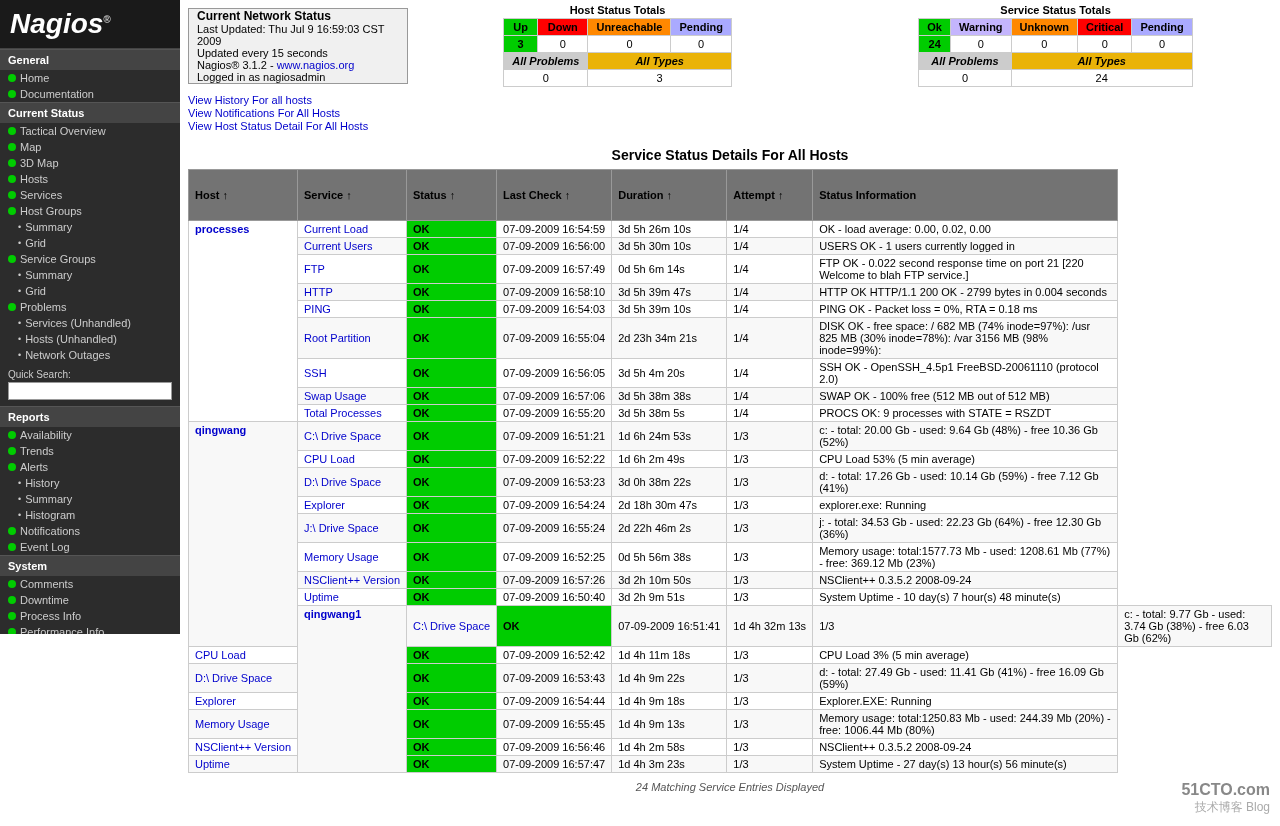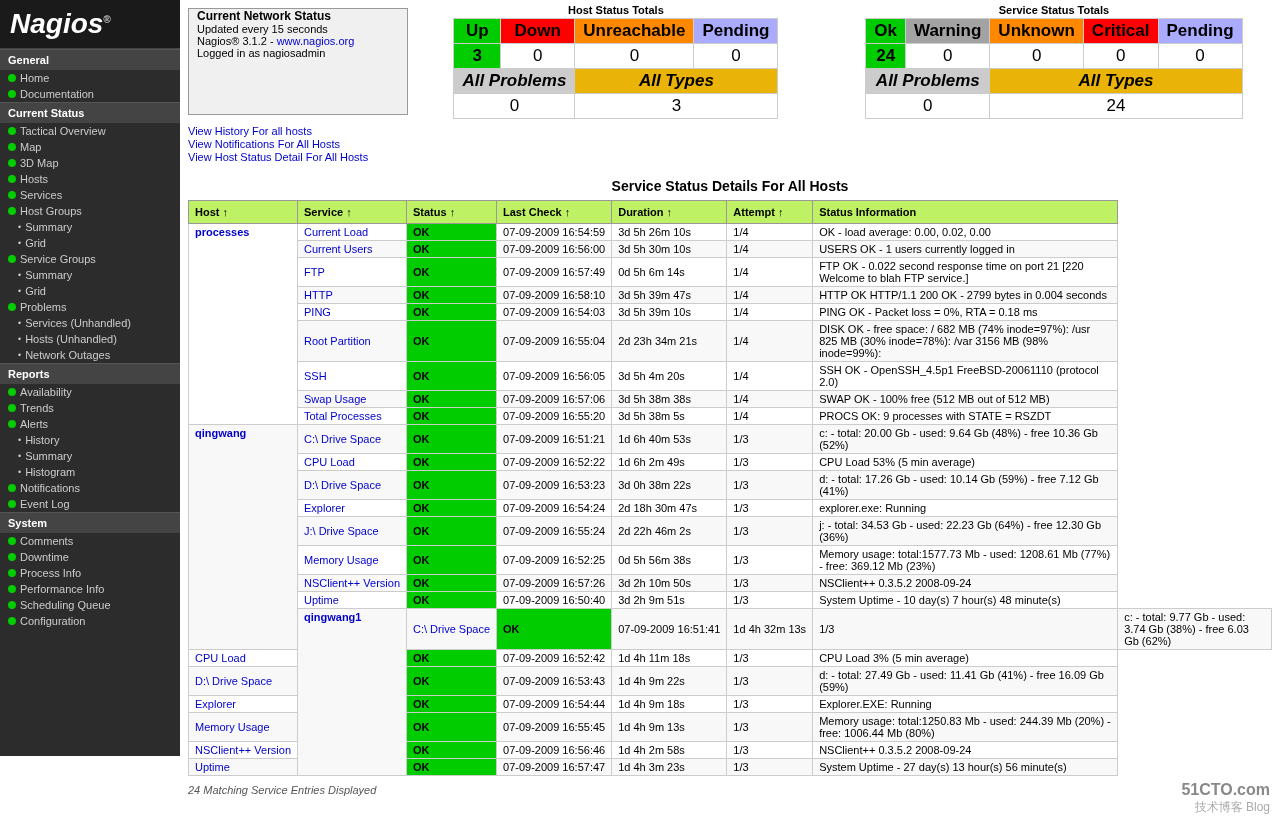--- a/index.html
+++ b/index.html
@@ -5,21 +5,21 @@
     * { margin: 0; padding: 0; box-sizing: border-box; }
     body { font-family: Arial, Helvetica, sans-serif; font-size: 11px; background: #fff; display: flex; height: 826px; overflow: hidden; }
 
     
     #sidebar {
       width: 180px;
       min-width: 180px;
       background: #2c2c2c;
       color: #fff;
       overflow-y: auto;
-      height: 756px;
+      height: 634px;
     }
     .sidebar-logo {
       background: #1a1a1a;
       padding: 8px 10px;
       border-bottom: 1px solid #444;
     }
     .sidebar-logo span {
       font-size: 28px;
       font-weight: bold;
       color: #fff;
@@ -97,40 +97,40 @@
       display: inline-block;
     }
     .status-totals-title {
       text-align: center;
       font-weight: bold;
       font-size: 11px;
       margin-bottom: 2px;
     }
     .status-table {
       border-collapse: collapse;
-      font-size: 17px;
+      font-size: 11px;
     }
     .status-table th {
       padding: 2px 8px;
       text-align: center;
       border: 1px solid #ccc;
       color: #000;
       font-weight: bold;
     }
     .status-table td {
       padding: 2px 8px;
       text-align: center;
       border: 1px solid #ccc;
     }
     .th-up { background: #00cc00; }
     .th-down { background: #ff0000; color: #fff; }
     .th-unreachable { background: #ff8800; }
     .th-pending { background: #aaaaff; }
     .th-ok { background: #00cc00; }
-    .th-warning { background: #a3a3a3; }
+    .th-warning { background: #c4b5fd; }
     .th-unknown { background: #ff8800; }
     .th-critical { background: #ff0000; color: #fff; }
     .th-allprob { background: #cccccc; font-style: italic; }
     .th-alltypes { background: #eab308; font-style: italic; }
     .td-up-val { background: #00cc00; font-weight: bold; }
 
     
     .links-area {
       padding: 2px 8px;
       font-size: 11px;
@@ -146,41 +146,41 @@
       font-size: 14px;
       font-weight: bold;
       margin: 8px 0 6px 0;
     }
     .service-table {
       border-collapse: collapse;
       width: 100%;
       font-size: 11px;
     }
     .service-table th {
-      background: #bef264;
+      background: #737373;
       border: 1px solid #999;
-      padding: 5px 6px;
+      padding: 19px 6px;
       text-align: left;
       white-space: nowrap;
     }
     .service-table th a { color: #000; text-decoration: none; font-weight: bold; }
     .service-table td {
       border: 1px solid #ccc;
       padding: 2px 6px;
       white-space: nowrap;
     }
     .service-table tr:nth-child(even) td { background: #f8f8f8; }
     .service-table tr:nth-child(odd) td { background: #fff; }
     .td-ok { background: #00cc00 !important; color: #000; font-weight: bold; }
     .host-link { color: #0000cc; text-decoration: none; }
     .service-link { color: #0000cc; text-decoration: none; }
     .host-cell { font-weight: bold; vertical-align: top; }
 
     .matching-count {
-      text-align: left;
+      text-align: center;
       font-size: 11px;
       font-style: italic;
       margin: 8px 0;
       color: #555;
     }
 
     
     .watermark {
       position: fixed;
       bottom: 10px;
@@ -265,20 +265,24 @@
   </div>
   <div class="sidebar-item sub">
     <span class="bullet">•</span>
     <span>Hosts (Unhandled)</span>
   </div>
   <div class="sidebar-item sub">
     <span class="bullet">•</span>
     <span>Network Outages</span>
   </div>
 
+  <div class="quick-search">
+    <label>Quick Search:</label>
+    <input type="text" placeholder="" style="">
+  </div>
 
   <div class="sidebar-section-header">Reports</div>
   <div class="sidebar-item">
     <span class="dot dot-green"></span>
     <span>Availability</span>
   </div>
   <div class="sidebar-item">
     <span class="dot dot-green"></span>
     <span>Trends</span>
   </div>
@@ -332,20 +336,21 @@
     <span class="dot dot-green"></span>
     <span>Configuration</span>
   </div>
 </div>
 
 <div id="main">
   <div class="top-area">
 
     <div class="status-info-box">
       <div class="title">Current Network Status</div>
+      <div>Last Updated: Thu Jul 9 16:59:03 CST 2009</div>
       <div>Updated every 15 seconds</div>
       <div>
         <span>Nagios® 3.1.2 - </span><a href="#">www.nagios.org</a>
       </div>
       <div>Logged in as nagiosadmin</div>
     </div>
 
     <div class="status-tables-area">
       <div class="status-row">
 
@@ -502,21 +507,21 @@
             <td>07-09-2009 16:55:20</td>
             <td>3d 5h 38m 5s</td>
             <td>1/4</td>
             <td style="white-space: normal;">PROCS OK: 9 processes with STATE = RSZDT</td>
           </tr>
           <tr>
             <td rowspan="9" class="host-cell"><a href="#" class="host-link">qingwang</a></td>
             <td><a href="#" class="service-link">C:\ Drive Space</a></td>
             <td class="td-ok">OK</td>
             <td>07-09-2009 16:51:21</td>
-            <td>1d 6h 40m 53s</td>
+            <td>1d 6h 24m 53s</td>
             <td>1/3</td>
             <td style="white-space: normal;">c: - total: 20.00 Gb - used: 9.64 Gb (48%) - free 10.36 Gb (52%)</td>
           </tr>
           <tr>
             <td><a href="#" class="service-link">CPU Load</a></td>
             <td class="td-ok">OK</td>
             <td>07-09-2009 16:52:22</td>
             <td>1d 6h 2m 49s</td>
             <td>1/3</td>
             <td style="white-space: normal;">CPU Load 53% (5 min average)</td>

